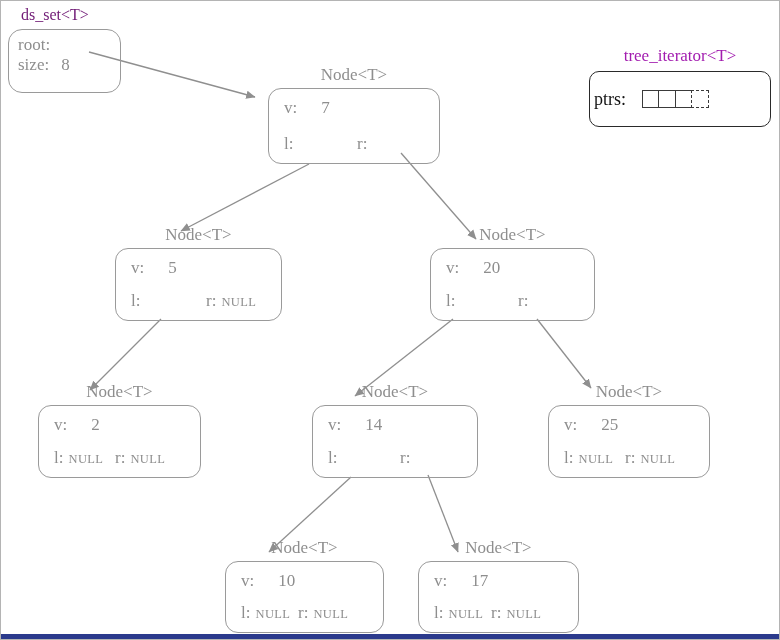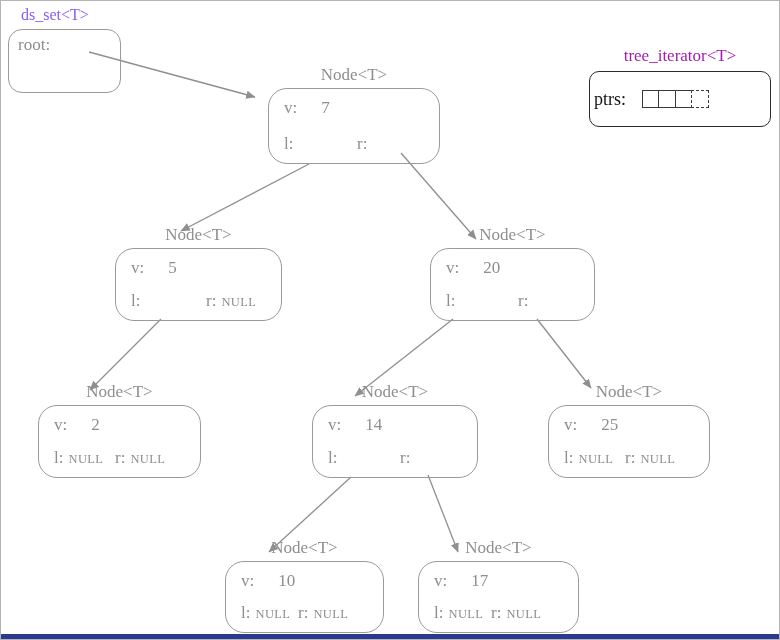--- a/index.html
+++ b/index.html
@@ -4,30 +4,30 @@
 <style>
   * { margin:0; padding:0; box-sizing:border-box; }
   body { font-family:"Liberation Serif", serif; background:#ffffff; }
   .canvas { position:relative; width:780px; height:640px; background:#ffffff;
             border:1px solid #b4b4b4; overflow:hidden; }
   .arrows { position:absolute; inset:0; width:780px; height:640px; pointer-events:none; }
 
   
   .node-group { position:absolute; }
   .node-title { text-align:center; color:#8e8e8e; font-size:17px; height:24px; line-height:22px; }
-  .node-box   { position:relative; border:1.6px solid #9a9a9a; border-radius:19px; background:transparent; }
+  .node-box   { position:relative; border:1.6px solid #9a9a9a; border-radius:13px; background:transparent; }
   .vrow { position:absolute; top:9px; left:15px; color:#8e8e8e; font-size:17px; white-space:nowrap; }
   .vrow .val { margin-left:24px; }
   .prow { position:absolute; bottom:9px; left:0; right:0; height:20px; color:#8e8e8e; font-size:17px; }
   .lpart { position:absolute; left:15px; top:0; white-space:nowrap; }
   .rpart { position:absolute; top:0; white-space:nowrap; }
   .null  { font-size:12.5px; margin-left:5px; letter-spacing:0.4px; }
 
   
-  .dsset-title { position:absolute; left:20px; top:5px; color:#8b5cf6; font-size:16px; }
+  .dsset-title { position:absolute; left:20px; top:5px; color:#701a75; font-size:16px; }
   .dsset-box { position:absolute; left:7px; top:28px; width:113px; height:64px;
                border:1.6px solid #9a9a9a; border-radius:14px; color:#8e8e8e;
                font-size:17px; padding:5px 0 0 9px; }
   .dsset-box .size-val { margin-left:12px; }
 
   
   .iter-group { position:absolute; left:588px; top:42px; width:182px; }
   .iter-title { text-align:center; color:#a21caf; font-size:17px; height:28px; line-height:26px; }
   .iter-box { height:56px; border:1.7px solid #2a2a2a; border-radius:10px;
               display:flex; align-items:center; padding-left:4px;
@@ -58,20 +58,23 @@
     <line x1="536" y1="318" x2="590" y2="387" stroke="#8f8f8f" stroke-width="1.3" marker-end="url(#ah)"></line>
     <line x1="350" y1="476" x2="268" y2="551" stroke="#8f8f8f" stroke-width="1.3" marker-end="url(#ah)"></line>
     <line x1="427" y1="474" x2="457" y2="551" stroke="#8f8f8f" stroke-width="1.3" marker-end="url(#ah)"></line>
   </svg>
 
   <div class="dsset-title">ds_set&lt;T&gt;</div>
   <div class="dsset-box">
     <div>
       <span>root:</span>
     </div>
+    <div>
+      <span>size:</span><span class="size-val">8</span>
+    </div>
   </div>
 
   <div class="iter-group">
     <div class="iter-title">tree_iterator&lt;T&gt;</div>
     <div class="iter-box">
       <span>ptrs:</span>
       <span class="cells">
         <span class="cell"></span>
         <span class="cell"></span>
         <span class="cell"></span>

